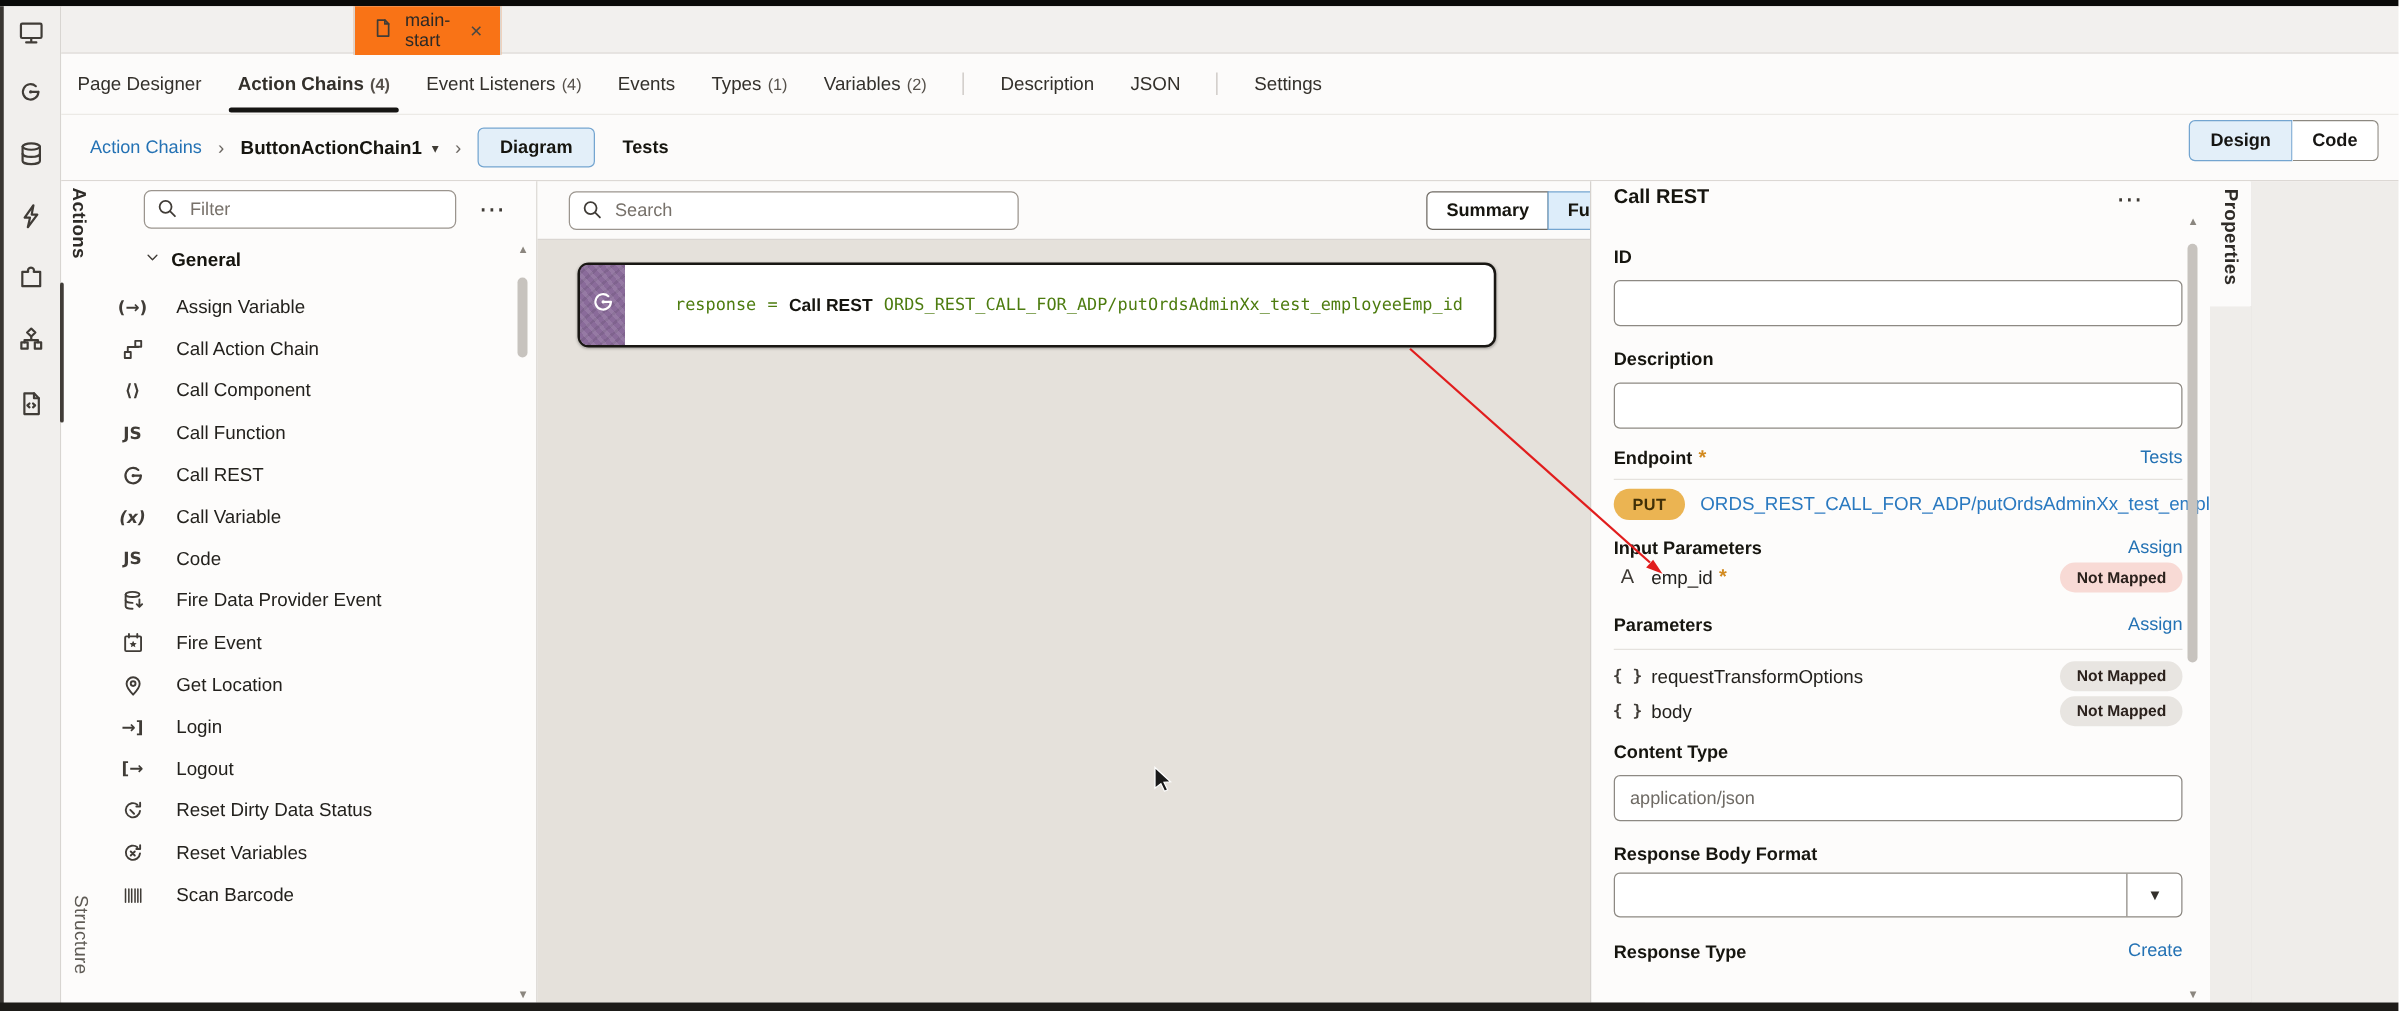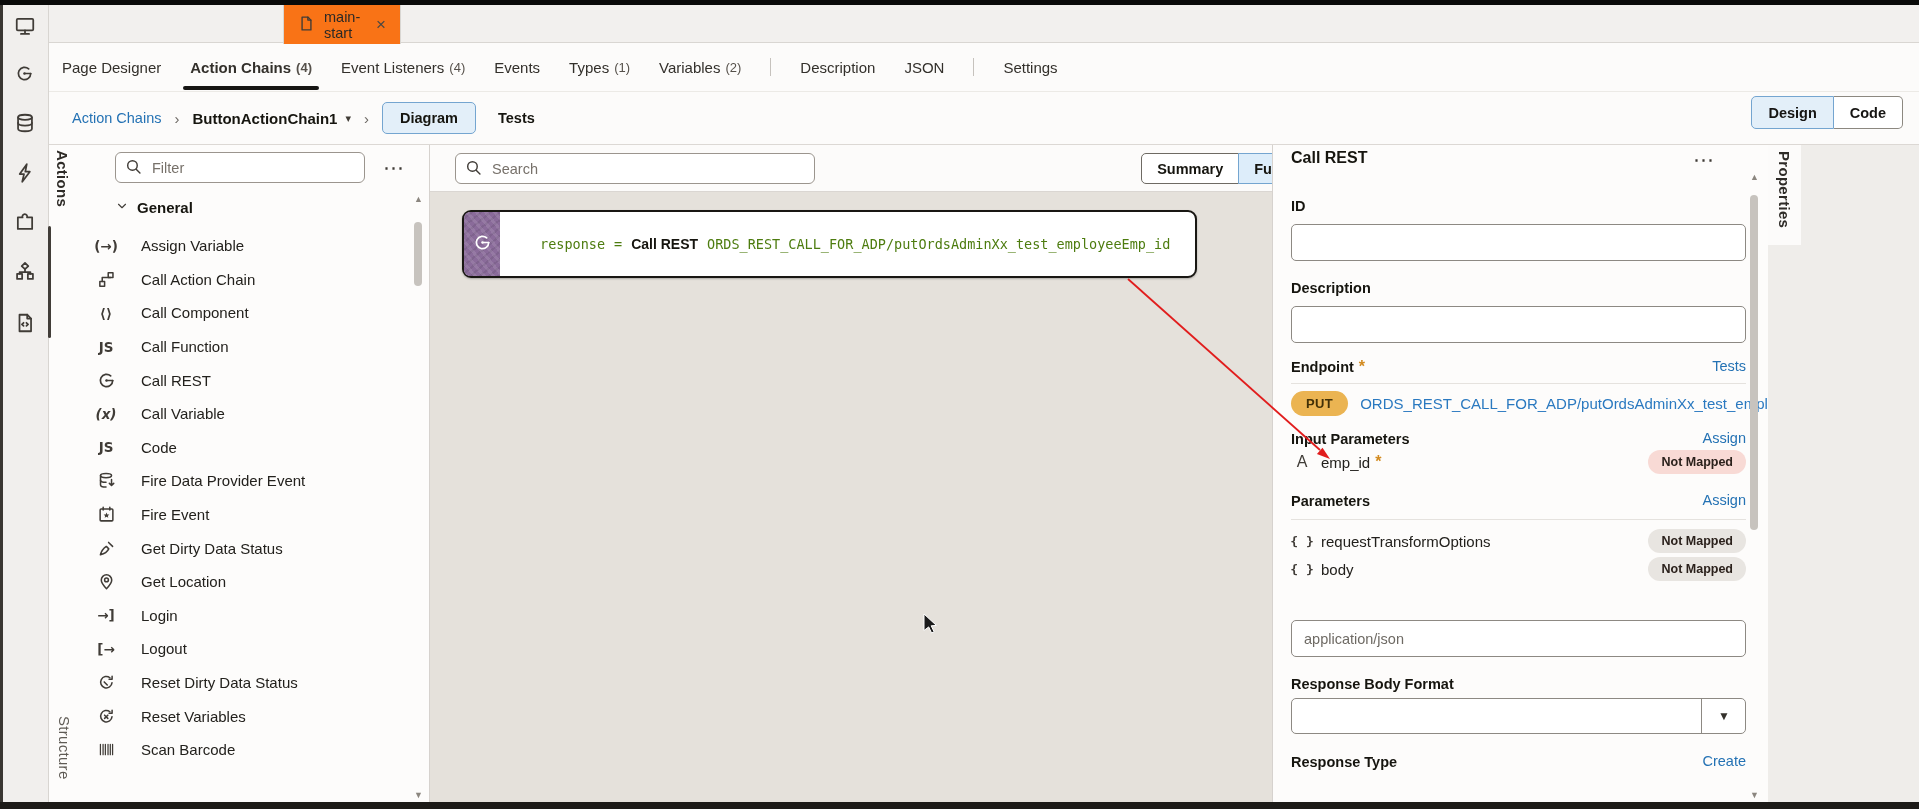--- a/index.html
+++ b/index.html
@@ -317,29 +317,20 @@
               <rect x="3.3" y="4.3" width="13.4" height="12.4" rx="1"></rect>
               <path d="M6.5 2.3v3M13.5 2.3v3"></path>
               <path d="m10 8 .9 1.9 2.1.2-1.6 1.4.5 2-1.9-1.1-1.9 1.1.5-2-1.6-1.4 2.1-.2z" fill="#403c37" stroke="none"></path>
             </svg>
           </span>
      <span class="albl">Fire Event</span>
    </div>
         <div class="arow">
      <span class="aicon">
             <svg width="19" height="19" viewBox="0 0 20 20" fill="none" stroke="#403c37" stroke-width="1.6" stroke-linecap="round" stroke-linejoin="round">
-              <path d="m12.2 3.6 4.2 4.2"></path>
-              <path d="M3.6 16.6c1-4.1 3.1-6.7 6.2-8.8l2.6 2.6c-1.6 3.3-4.6 5.2-8.8 6.2z"></path>
-            </svg>
-          </span>
-     <span class="albl">Get Dirty Data Status</span>
-   </div>
-        <div class="arow">
-     <span class="aicon">
-            <svg width="19" height="19" viewBox="0 0 20 20" fill="none" stroke="#403c37" stroke-width="1.6" stroke-linecap="round" stroke-linejoin="round">
               <path d="M10 17.6S4.5 12 4.5 8.5a5.5 5.5 0 0 1 11 0C15.5 12 10 17.6 10 17.6z"></path>
               <circle cx="10" cy="8.3" r="2"></circle>
             </svg>
           </span>
      <span class="albl">Get Location</span>
    </div>
         <div class="arow">
      <span class="aicon">
             <span class="g">→]</span>
           </span>
@@ -483,20 +474,23 @@
         <div class="paramrow">
      <span class="picon">
             <span class="g objicon">{ }</span>
           </span>
      <span class="pname">body</span>
 
      <span class="pill pill-neutral">Not Mapped</span>
    </div>
       </div>
 
+    <div class="prow" style="top:448px;">
+      <span class="plabel">Content Type</span>
+    </div>
     <div class="prow" style="top:475px;">
       <input class="pinput" placeholder="application/json" style="">
     </div>
 
     <div class="prow" style="top:530px;">
       <span class="plabel">Response Body Format</span>
     </div>
     <div class="prow combo" style="top:553px;">
       <input class="pinput" style="height: 36px;">
       <span class="dd">▼</span>

